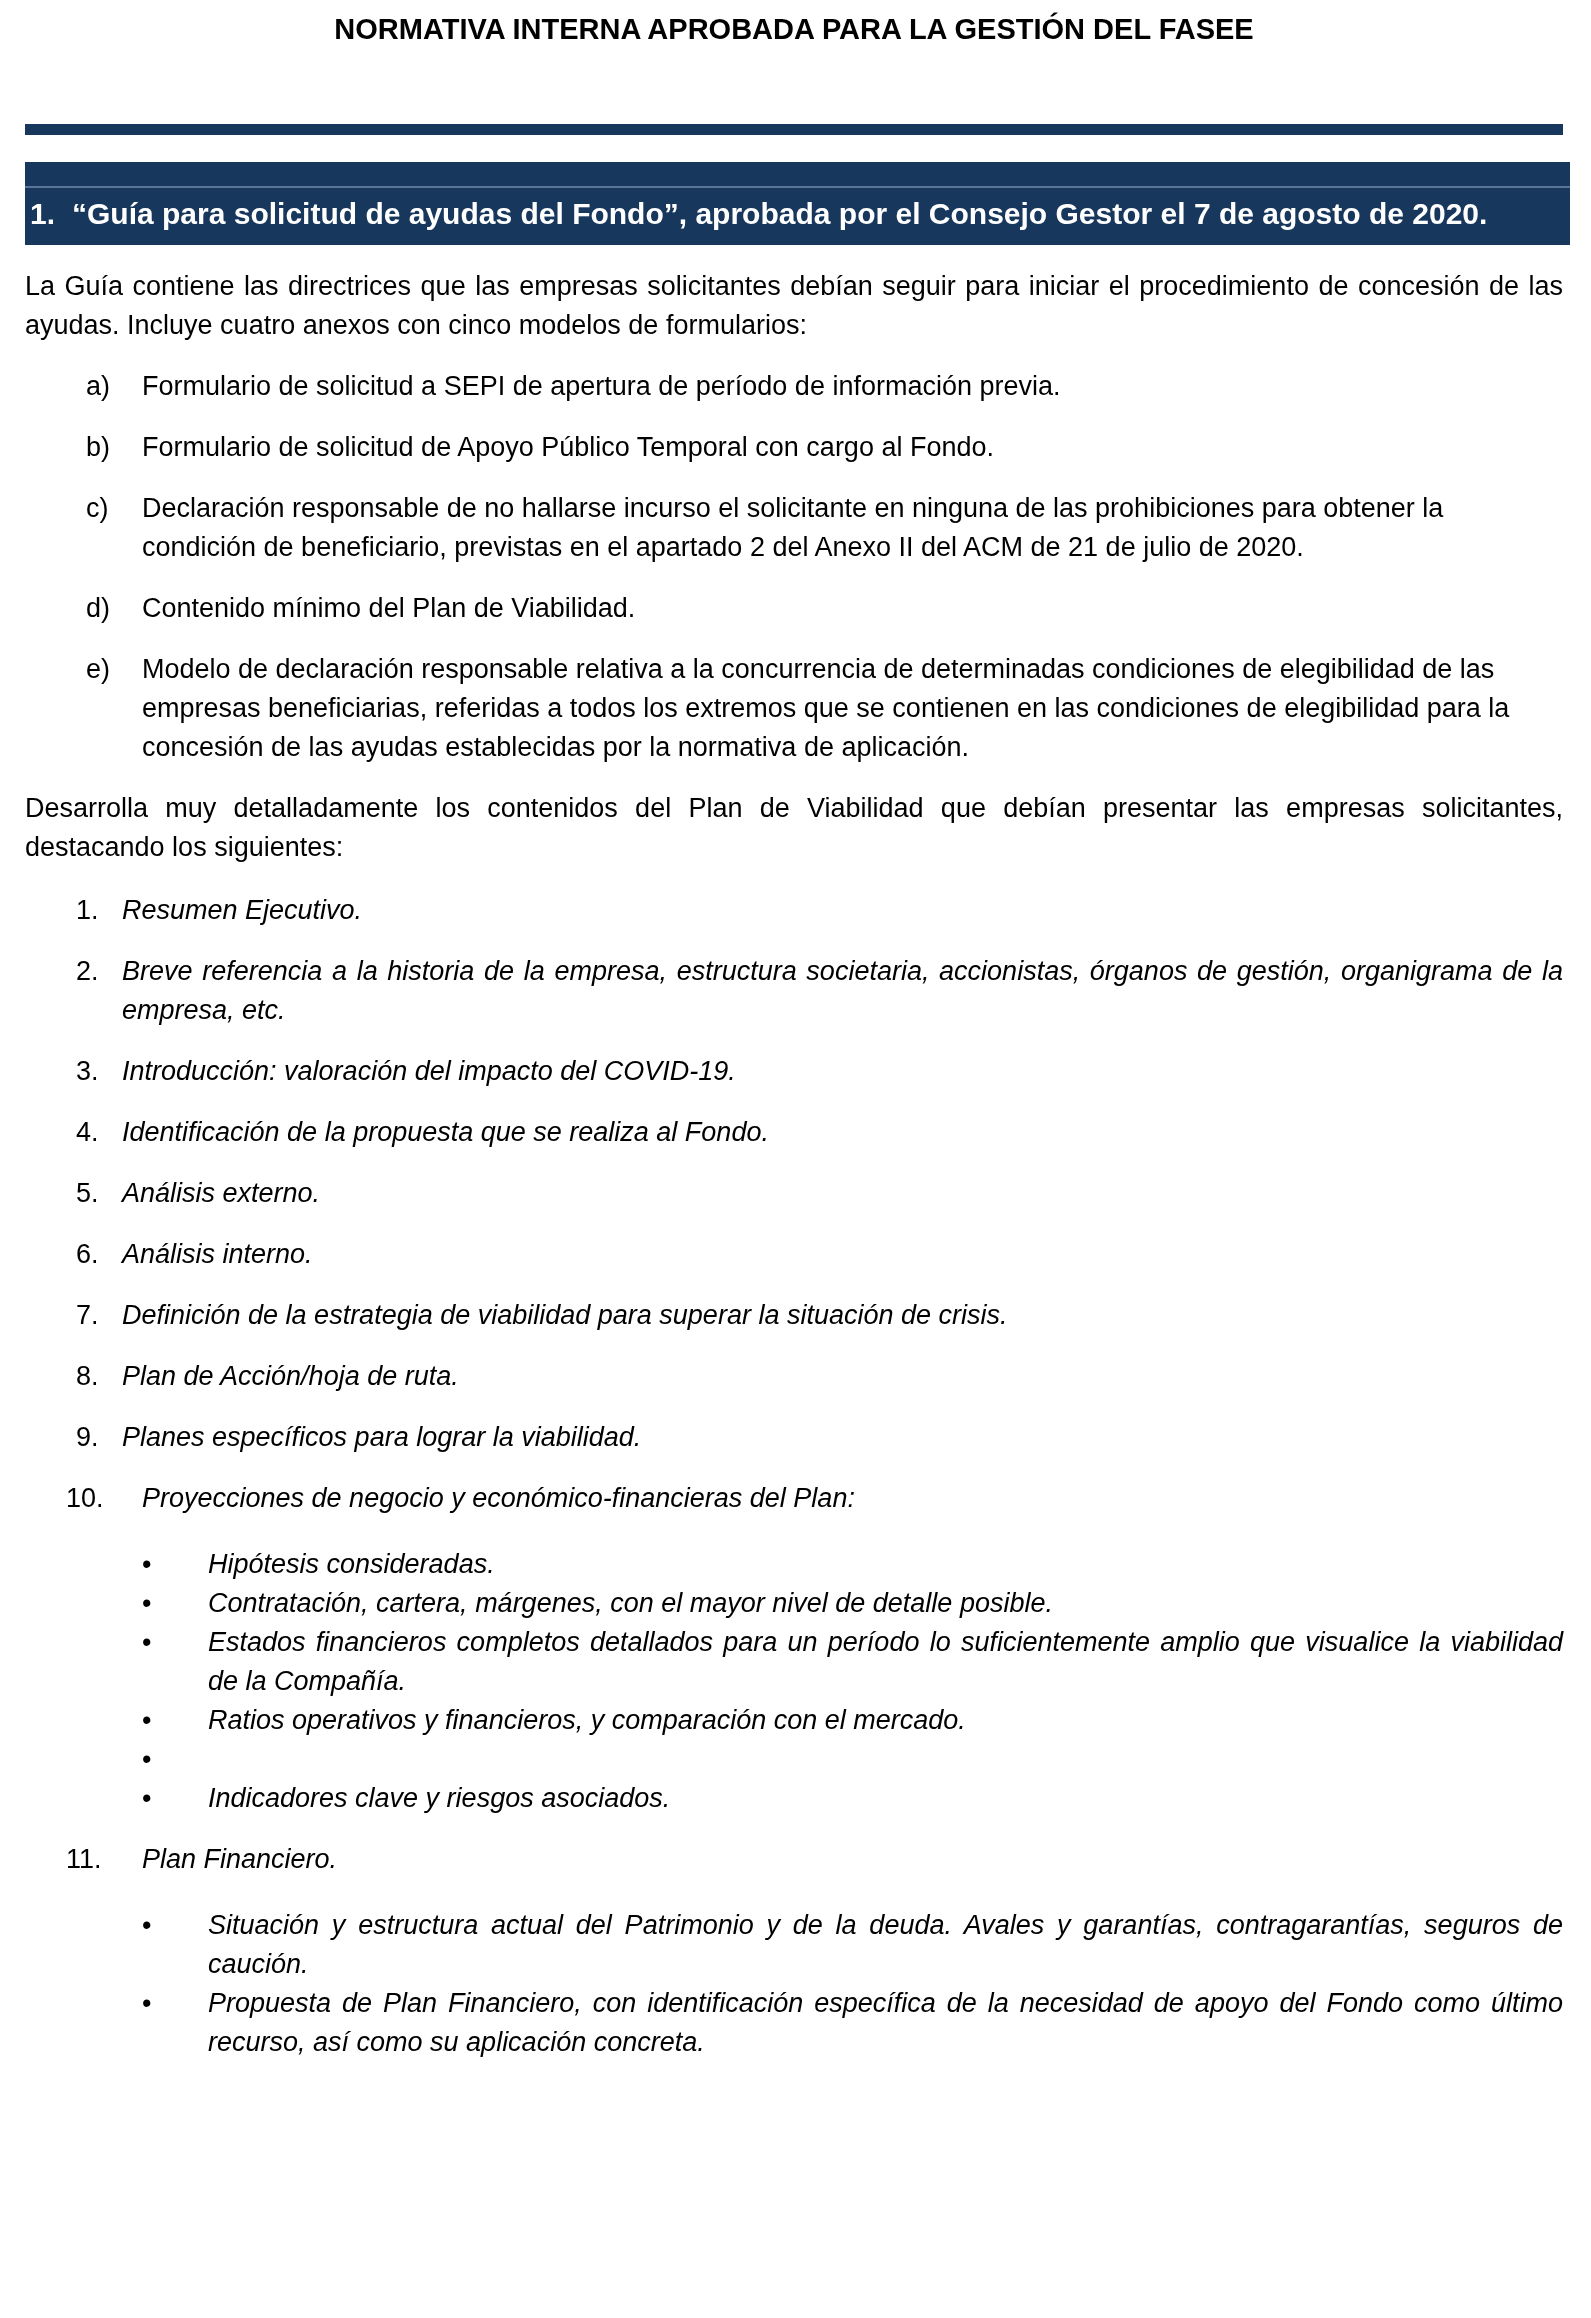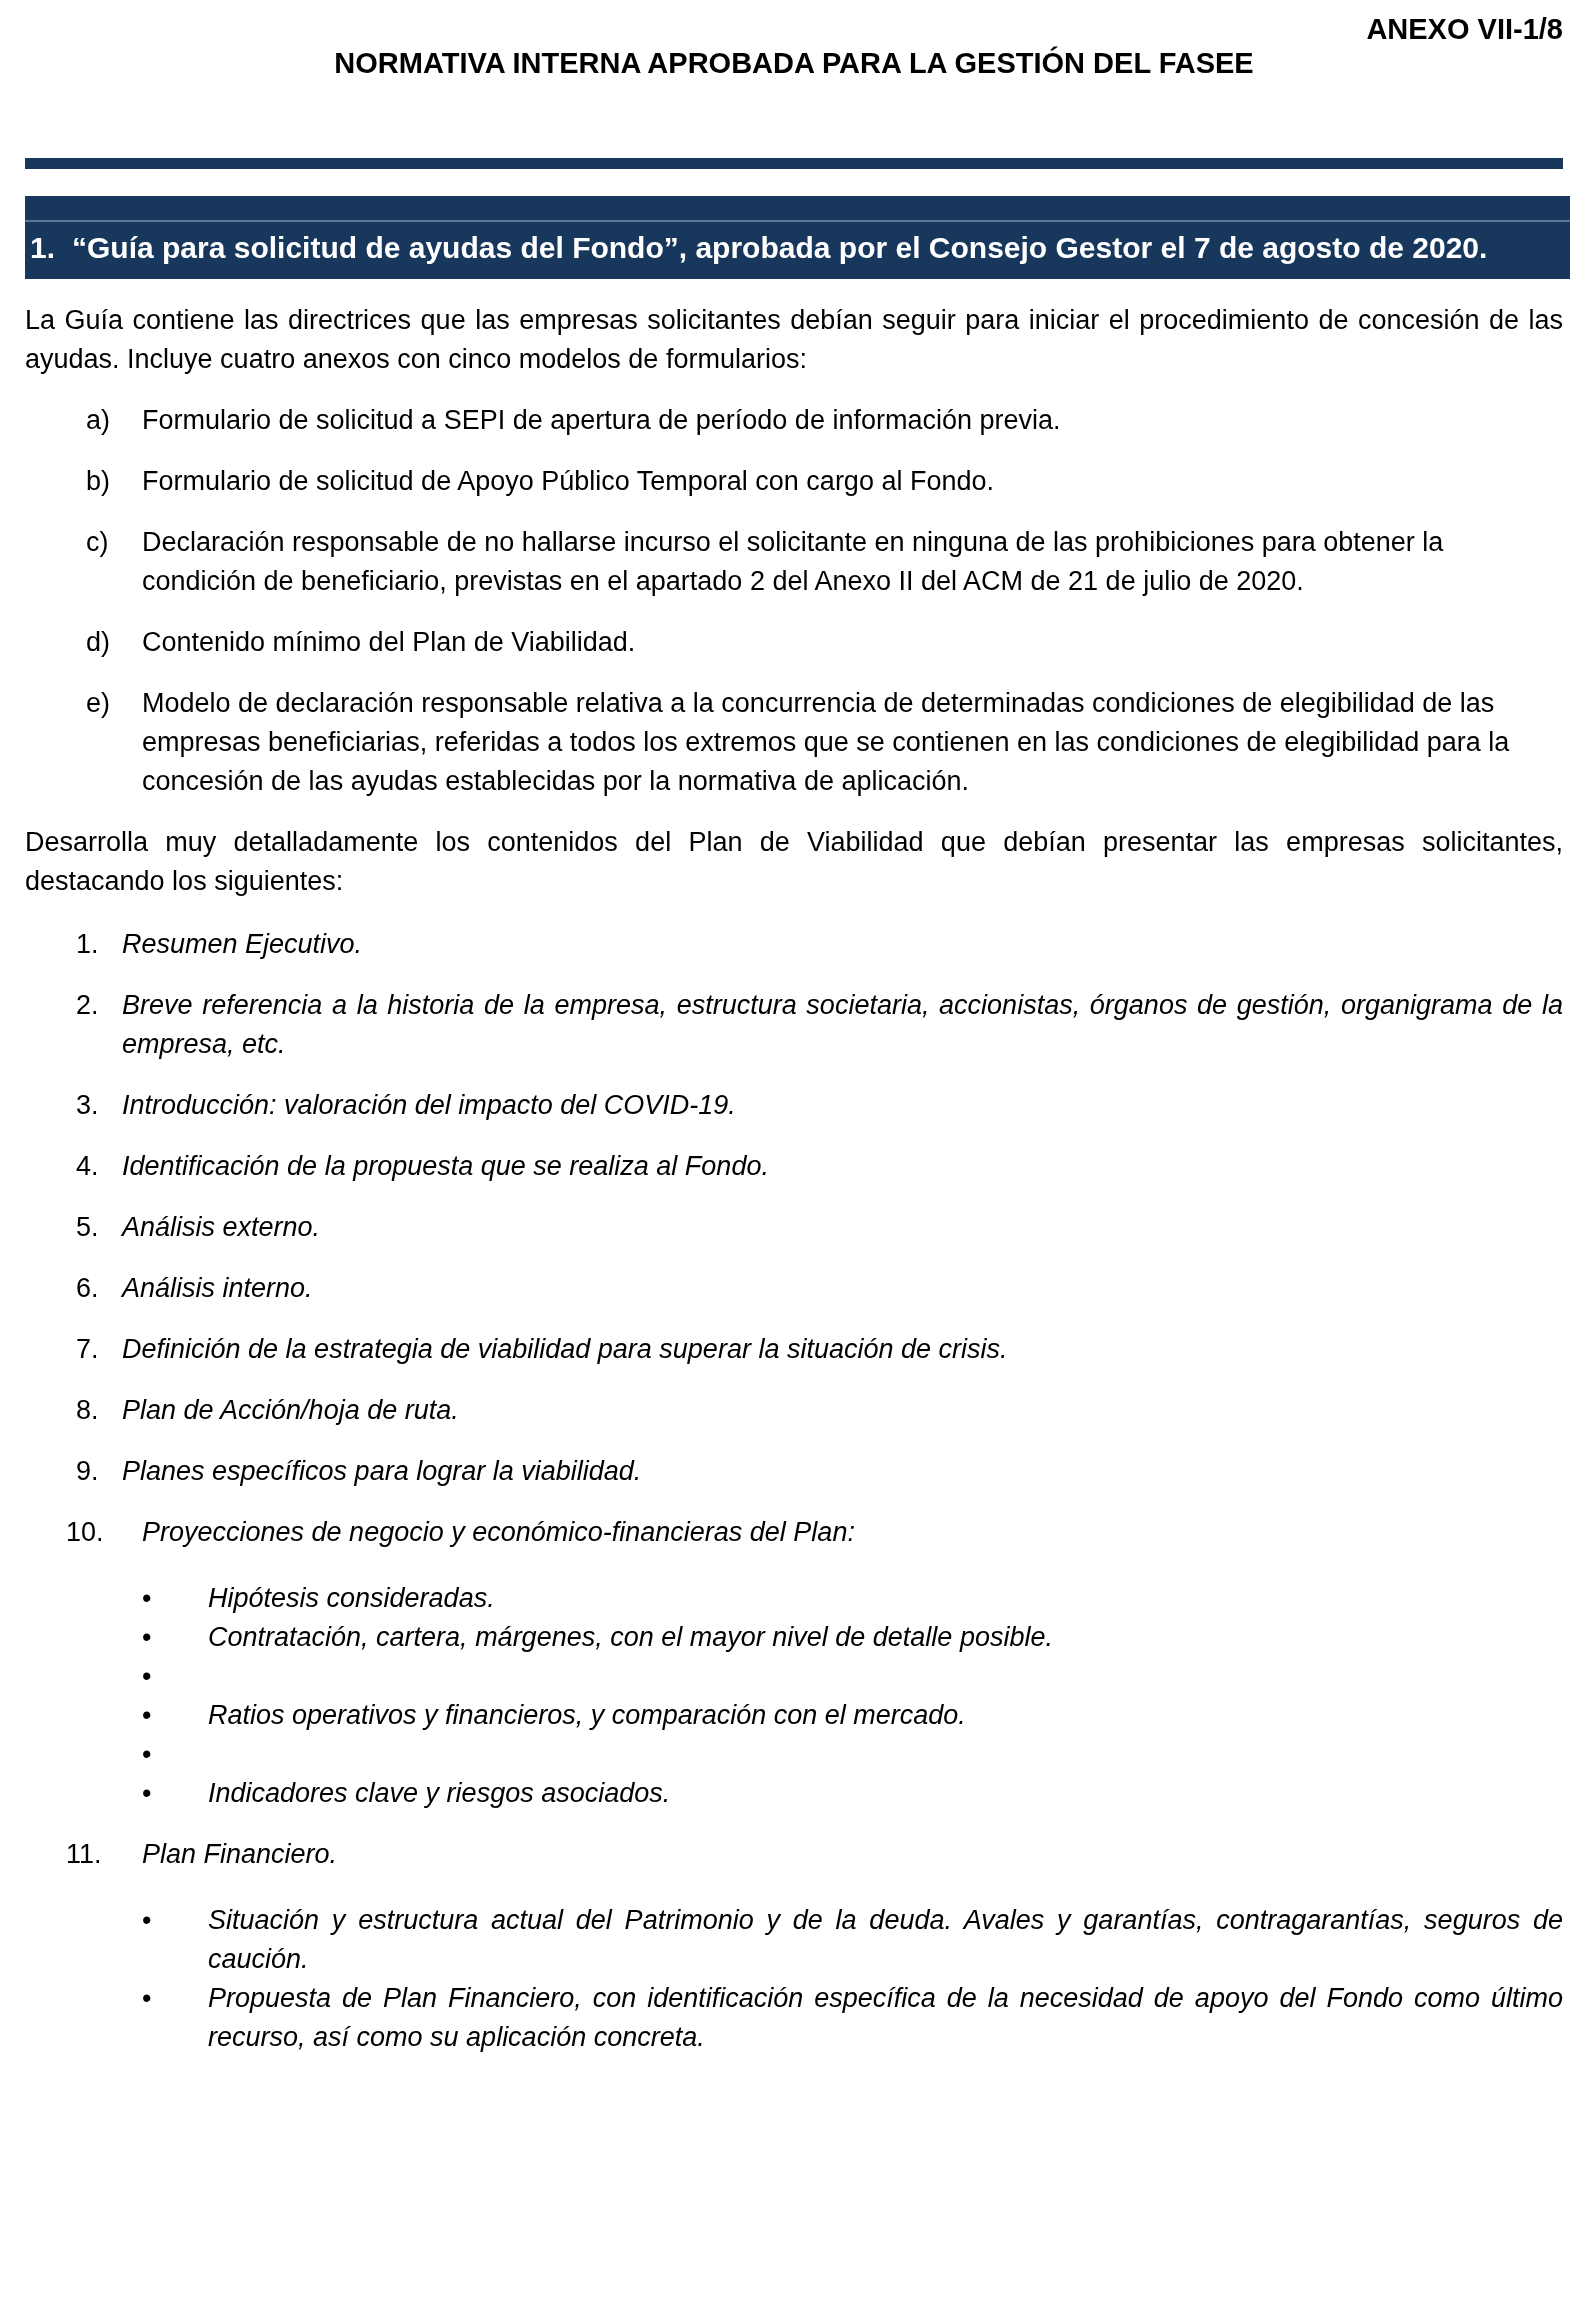--- a/index.html
+++ b/index.html
@@ -113,21 +113,20 @@
   .b-item .txt{
     flex:1;
     text-align:justify;
   }
 </style>
 </head>
 <body>
 
 <div class="page">
 
-  <div class="annex">ANEXO VII-1/8</div>
 
   <div class="doc-title">NORMATIVA INTERNA APROBADA PARA LA GESTIÓN DEL FASEE</div>
 
   <div class="rule"></div>
 
   <div class="heading-block">
     <span class="h-num">1.</span>
     <div class="h-txt">“Guía para solicitud de ayudas del Fondo”, aprobada por el Consejo Gestor el 7 de agosto de 2020.</div>
   </div>
 
@@ -222,20 +221,21 @@
           <div class="b-item">
             <span class="dot">•</span>
             <div class="txt">Hipótesis consideradas.</div>
           </div>
           <div class="b-item">
             <span class="dot">•</span>
             <div class="txt">Contratación, cartera, márgenes, con el mayor nivel de detalle posible.</div>
           </div>
           <div class="b-item">
             <span class="dot">•</span>
+            <div class="txt">Estados financieros completos detallados para un período lo suficientemente amplio que visualice la viabilidad de la Compañía.</div>
           </div>
           <div class="b-item">
             <span class="dot">•</span>
             <div class="txt">Ratios operativos y financieros, y comparación con el mercado.</div>
           </div>
           <div class="b-item">
             <span class="dot">•</span>
           </div>
           <div class="b-item">
             <span class="dot">•</span>

